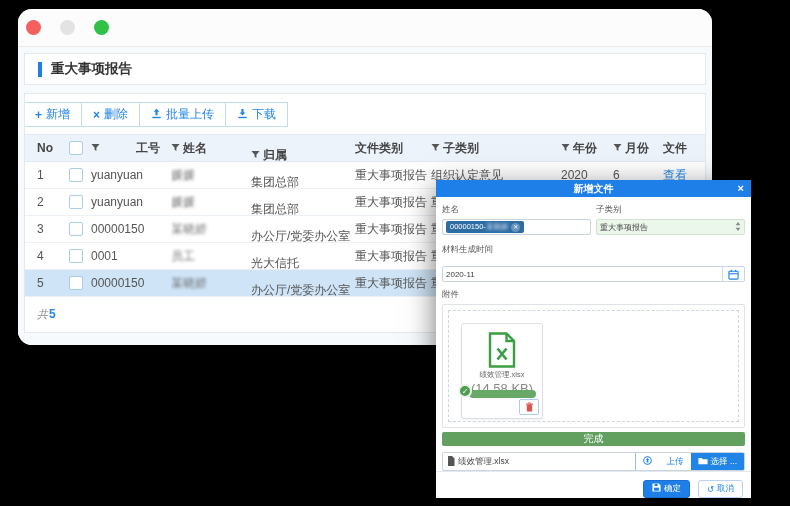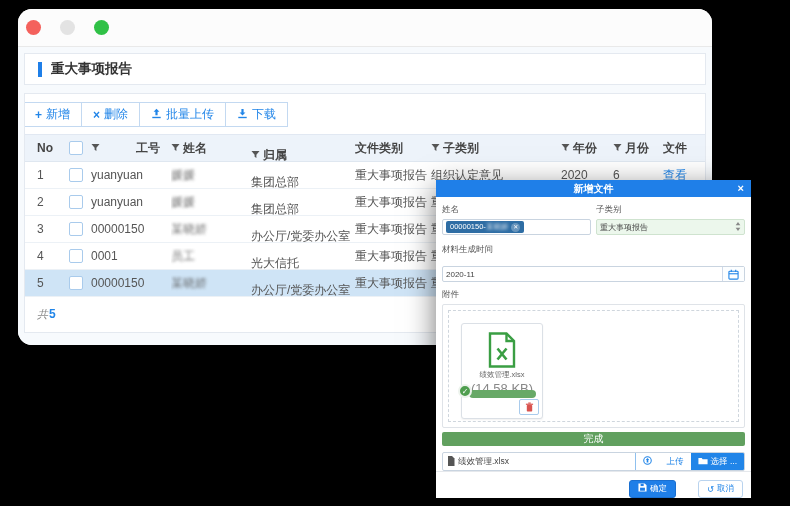--- a/index.html
+++ b/index.html
@@ -95,21 +95,21 @@
     display:flex; align-items:center; justify-content:center; margin:4px 0 6px 0; }
   .file-select-row { display:flex; height:19px; border:1px solid #c9d4e0; border-radius:2px;
     align-items:stretch; overflow:hidden; }
   .fsr-name { flex:1; display:flex; align-items:center; gap:3px; padding-left:4px;
     font-size:8.5px; color:#444; min-width:0; }
   .upload-btn { display:flex; align-items:center; gap:15px; padding:0 7px; background:#fff;
     color:#2185e8; font-size:8.5px; border-left:1px solid #8fc0ee; cursor:pointer; }
   .choose-btn { display:flex; align-items:center; gap:3px; padding:0 7px; background:#2185e8;
     color:#fff; font-size:8.5px; cursor:pointer; }
   .modal-footer { flex:0 0 34px; border-top:1px solid #e5e8ec; display:flex; align-items:center;
-    justify-content:flex-end; gap:22px; padding-right:8px; background:#fff; }
+    justify-content:flex-end; gap:8px; padding-right:8px; background:#fff; }
   .confirm-btn { background:#1f7fe8; color:#fff; border:1px solid #1a6fd0; border-radius:3px;
     height:18px; font-size:8.5px; display:flex; align-items:center; gap:3px; padding:0 8px;
     cursor:pointer; font-family:inherit; }
   .cancel-btn { background:#fff; color:#2185e8; border:1px solid #b9d3ee; border-radius:3px;
     height:18px; font-size:8.5px; display:flex; align-items:center; gap:3px; padding:0 8px;
     cursor:pointer; font-family:inherit; }
 </style>
 </head>
 <body>
 

